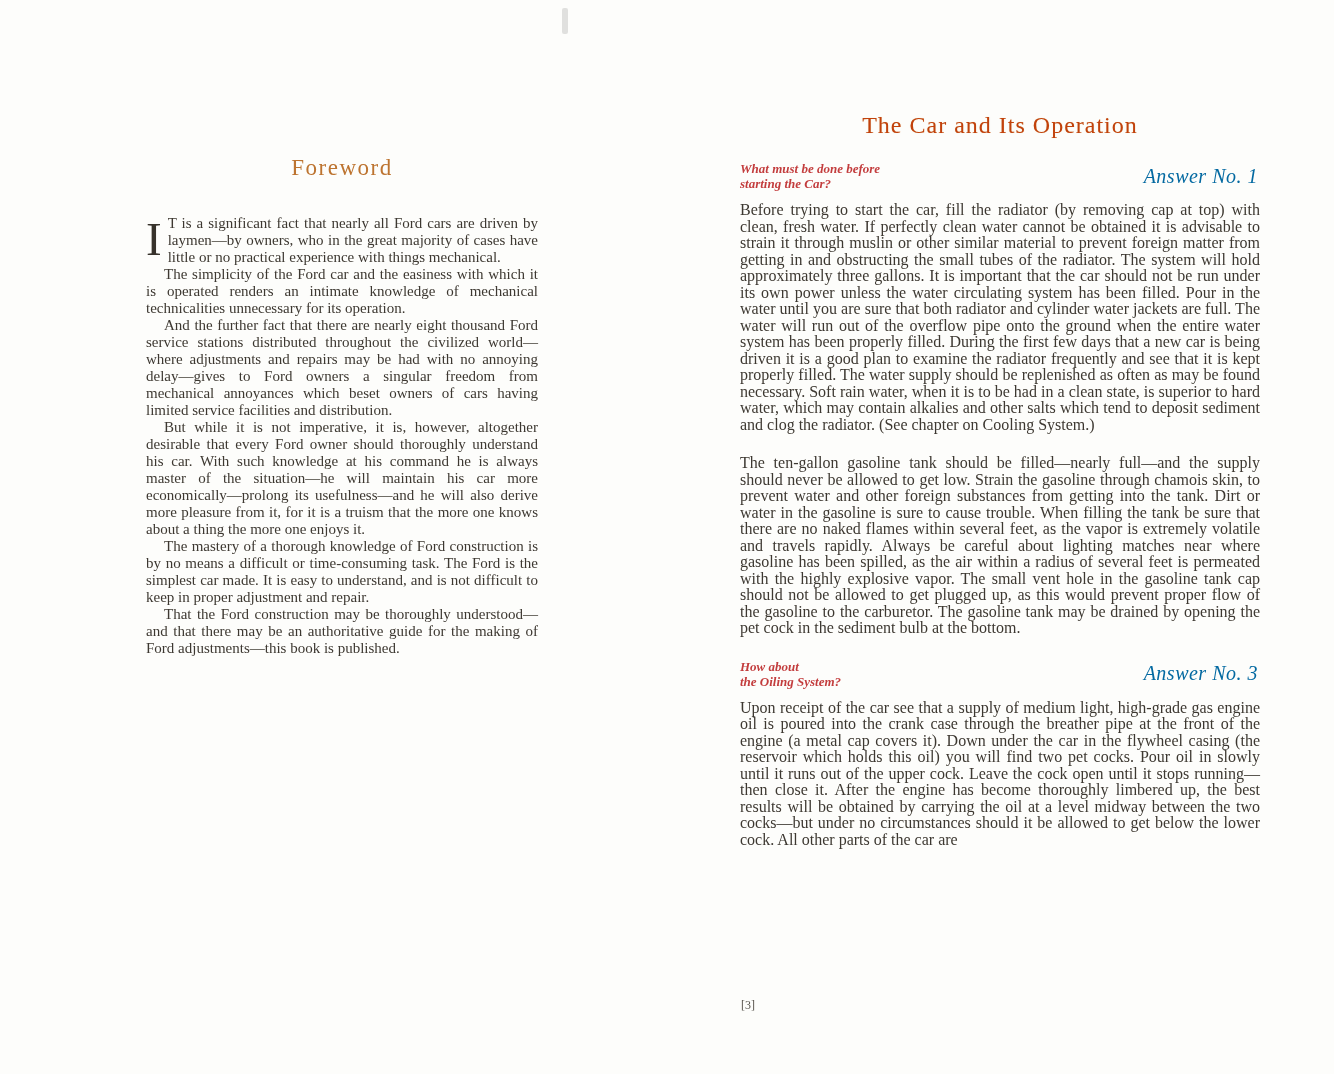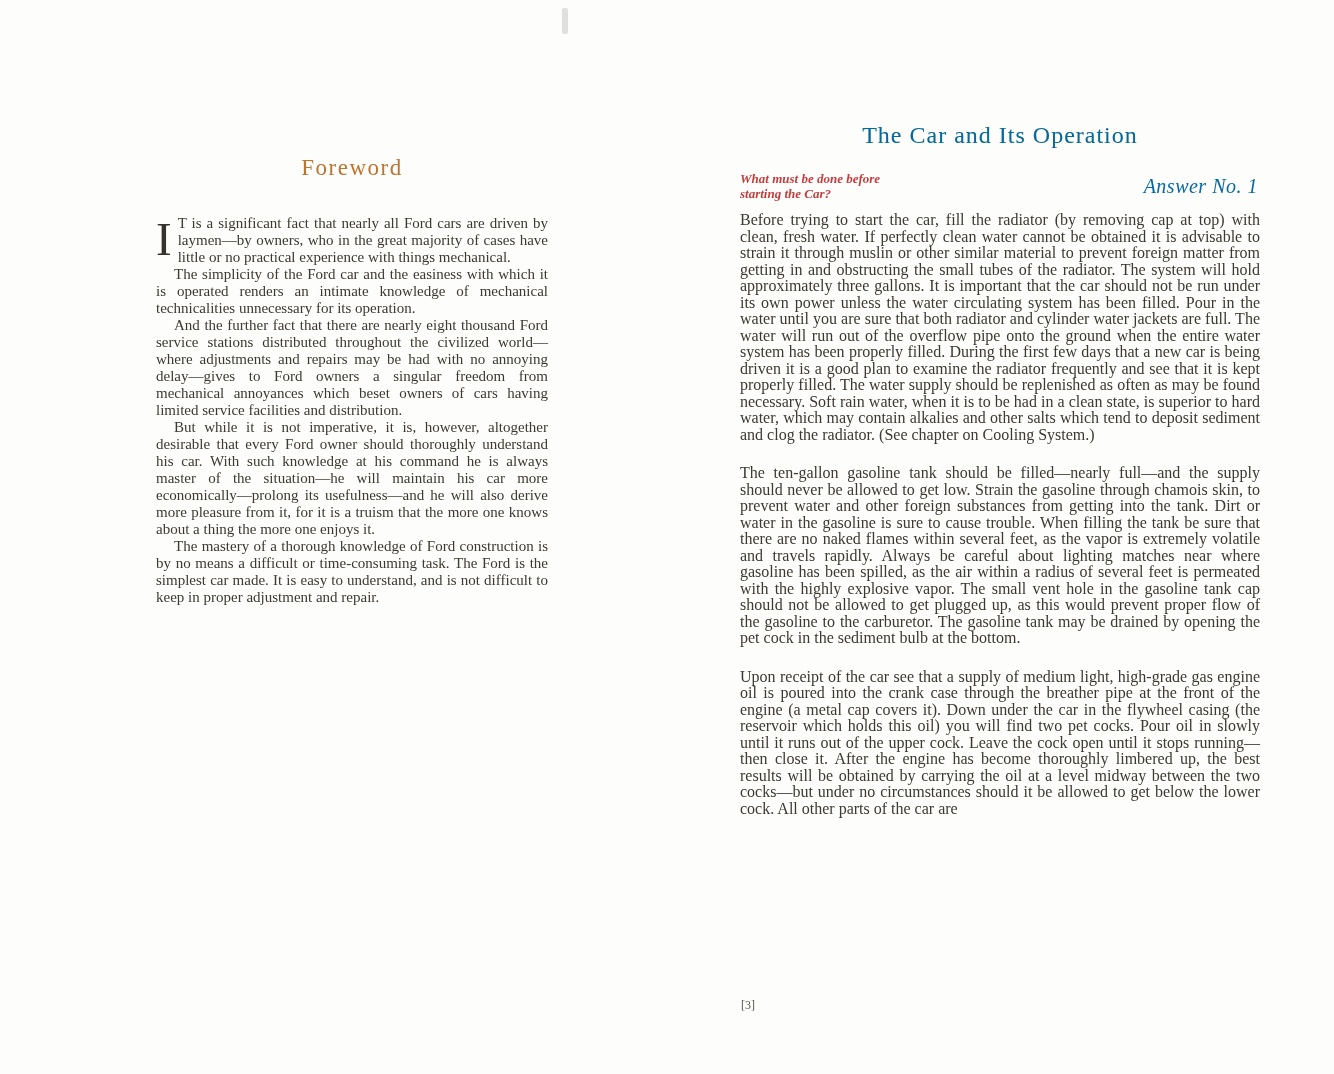--- a/index.html
+++ b/index.html
@@ -16,21 +16,21 @@
     position: absolute;
     left: 562px; top: 8px;
     width: 6px; height: 26px;
     background: #c9c9c6;
     opacity: .55;
     border-radius: 2px;
   }
   
   .left-page {
     position: absolute;
-    left: 156px; top: 155px;
+    left: 146px; top: 155px;
     width: 392px;
   }
   .left-title {
     margin: 0 0 34px 0;
     text-align: center;
     font-size: 23px;
     font-weight: normal;
     letter-spacing: 1.5px;
     color: #bd7430;
   }
@@ -49,26 +49,26 @@
     padding: 3px 6px 0 0;
     color: #37322b;
   }
   
   .right-page {
     position: absolute;
     left: 740px; top: 108px;
     width: 520px;
   }
   .right-title {
-    margin: 14px;
+    margin: 4px;
     text-align: center;
     font-size: 24px;
     font-weight: normal;
     letter-spacing: 1px;
-    color: #0369a1;
+    color: #c2410c;
     text-shadow: 0 0 1px rgba(200,182,76,.35);
   }
   .qa { margin-top: 22px; }
   .qa-head {
     display: flex;
     justify-content: space-between;
     align-items: center;
   }
   .question {
     font-size: 13px;
@@ -107,20 +107,21 @@
   <div class="scan-smudge"></div>
 
   <div class="left-page">
     <h1 class="left-title">Foreword</h1>
     <div class="left-body">
       <p class="first"><span class="dropcap">I</span><span>T is a significant fact that nearly all Ford cars are driven by laymen—by owners, who in the great majority of cases have little or no practical experience with things mechanical.</span></p>
       <p>The simplicity of the Ford car and the easiness with which it is operated renders an intimate knowledge of mechanical technicalities unnecessary for its operation.</p>
       <p>And the further fact that there are nearly eight thousand Ford service stations distributed throughout the civilized world—where adjustments and repairs may be had with no annoying delay—gives to Ford owners a singular freedom from mechanical annoyances which beset owners of cars having limited service facilities and distribution.</p>
       <p>But while it is not imperative, it is, however, altogether desirable that every Ford owner should thoroughly understand his car.  With such knowledge at his command he is always master of the situation—he will maintain his car more economically—prolong its usefulness—and he will also derive more pleasure from it, for it is a truism that the more one knows about a thing the more one enjoys it.</p>
       <p>The mastery of a thorough knowledge of Ford construction is by no means a difficult or time-consuming task.  The Ford is the simplest car made. It is easy to understand, and is not difficult to keep in proper adjustment and repair.</p>
+      <p>That the Ford construction may be thoroughly understood—and that there may be an authoritative guide for the making of Ford adjustments—this book is published.</p>
     </div>
   </div>
 
   <div class="right-page">
     <h1 class="right-title">The Car and Its Operation</h1>
 
     <section class="qa">
       <div class="qa-head">
         <div class="question">
           <div>What must be done before</div>
@@ -129,19 +130,26 @@
         <div class="answer-label">Answer No. 1</div>
       </div>
       <p class="qa-body">Before trying to start the car, fill the radiator (by removing cap at top) with clean, fresh water.  If perfectly clean water cannot be obtained it is advisable to strain it through muslin or other similar material to prevent foreign matter from getting in and obstructing the small tubes of the radiator.  The system will hold approximately three gallons.  It is important that the car should not be run under its own power unless the water circulating system has been filled.  Pour in the water until you are sure that both radiator and cylinder water jackets are full.  The water will run out of the overflow pipe onto the ground when the entire water system has been properly filled.  During the first few days that a new car is being driven it is a good plan to examine the radiator frequently and see that it is kept properly filled.  The water supply should be replenished as often as may be found necessary.  Soft rain water, when it is to be had in a clean state, is superior to hard water, which may contain alkalies and other salts which tend to deposit sediment and clog the radiator.  (See chapter on Cooling System.)</p>
     </section>
 
     <section class="qa">
       <p class="qa-body">The ten-gallon gasoline tank should be filled—nearly full—and the supply should never be allowed to get low.  Strain the gasoline through chamois skin, to prevent water and other foreign substances from getting into the tank.  Dirt or water in the gasoline is sure to cause trouble.  When filling the tank be sure that there are no naked flames within several feet, as the vapor is extremely volatile and travels rapidly.  Always be careful about lighting matches near where gasoline has been spilled, as the air within a radius of several feet is permeated with the highly explosive vapor.  The small vent hole in the gasoline tank cap should not be allowed to get plugged up, as this would prevent proper flow of the gasoline to the carburetor.  The gasoline tank may be drained by opening the pet cock in the sediment bulb at the bottom.</p>
     </section>
 
     <section class="qa">
+      <div class="qa-head">
+        <div class="question">
+          <div>How about</div>
+          <div>the Oiling System?</div>
+        </div>
+        <div class="answer-label">Answer No. 3</div>
+      </div>
       <p class="qa-body">Upon receipt of the car see that a supply of medium light, high-grade gas engine oil is poured into the crank case through the breather pipe at the front of the engine (a metal cap covers it).  Down under the car in the flywheel casing (the reservoir which holds this oil) you will find two pet cocks.  Pour oil in slowly until it runs out of the upper cock.  Leave the cock open until it stops running—then close it.  After the engine has become thoroughly limbered up, the best results will be obtained by carrying the oil at a level midway between the two cocks—but under no circumstances should it be allowed to get below the lower cock.  All other parts of the car are</p>
     </section>
 
     <div class="page-number">[3]</div>
   </div>
 
 </div>
 
 </body></html>

